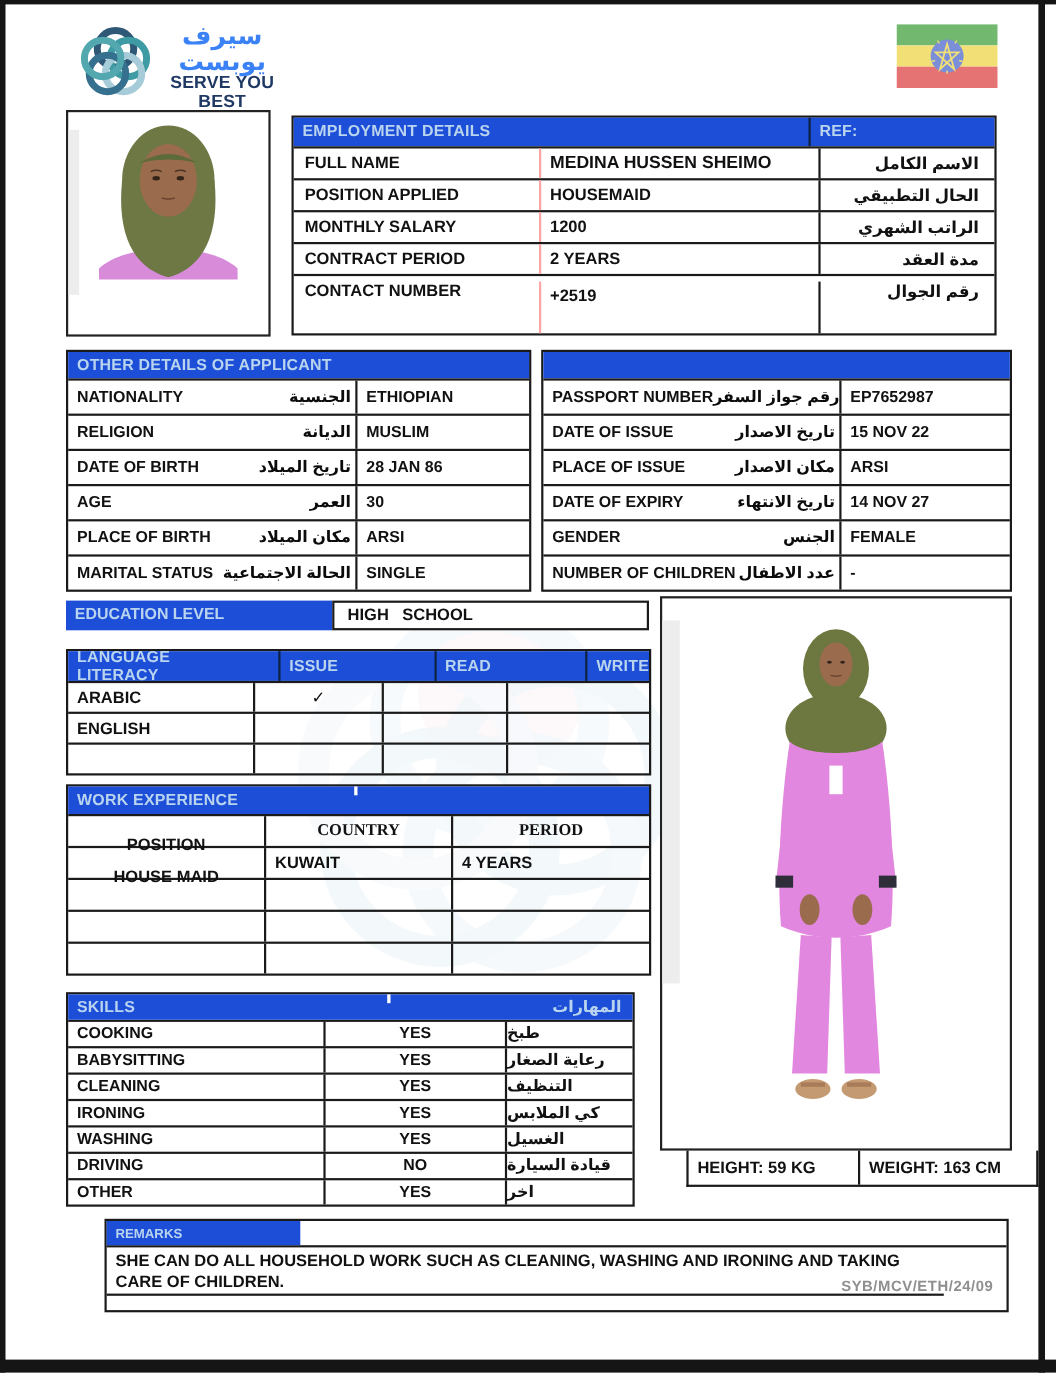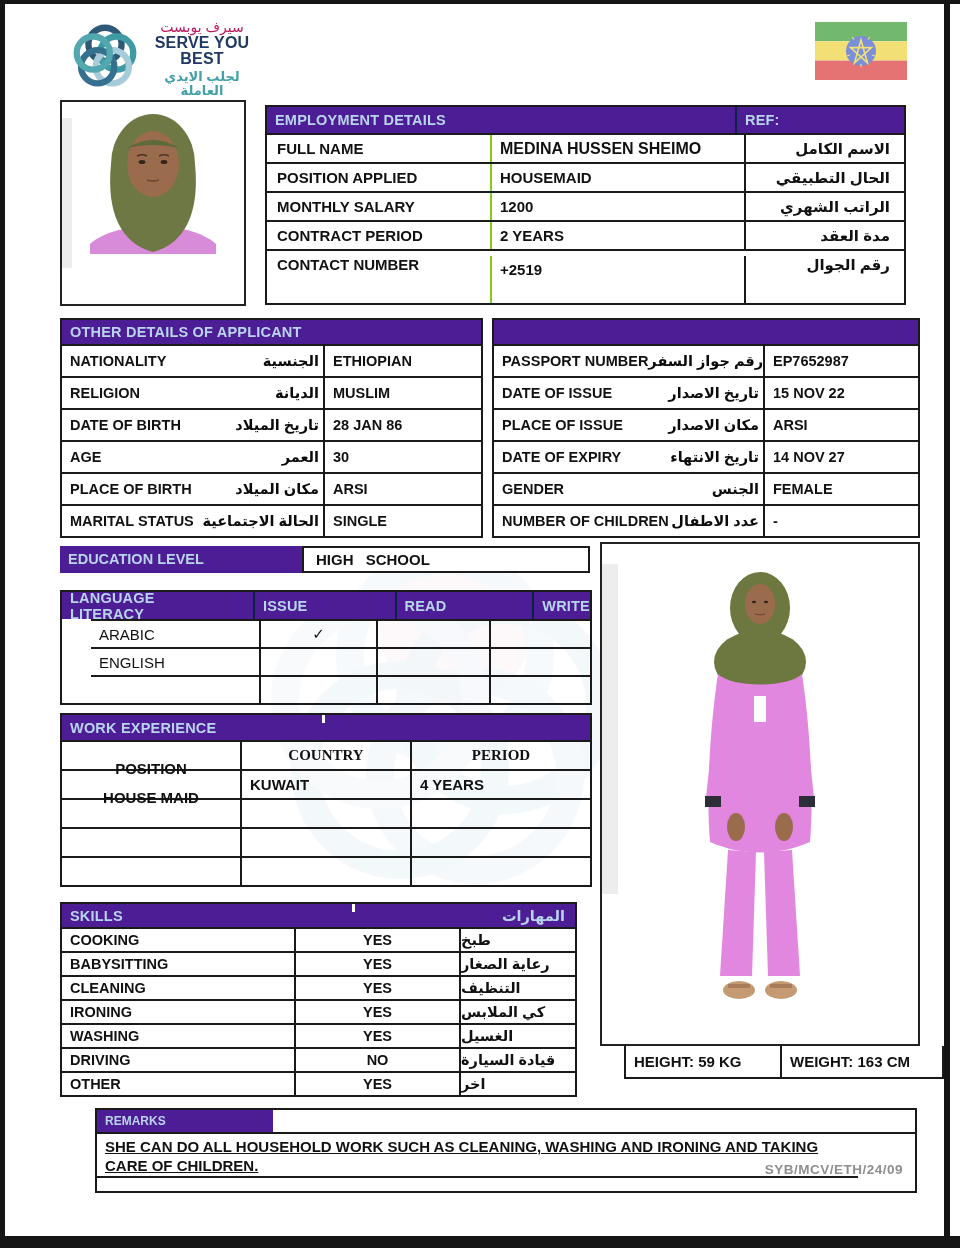--- a/index.html
+++ b/index.html
@@ -4,35 +4,35 @@
 <style>
   html,body{margin:0;padding:0;background:#fff;}
   body{width:960px;height:1248px;overflow:hidden;position:relative;
        font-family:"Liberation Sans","DejaVu Sans",sans-serif;color:#111;}
   .abs{position:absolute;}
   
   .frame{background:#151515;position:absolute;}
   
   #watermark{opacity:.22;pointer-events:none;}
   
-  .navy{background:#4c1d95;color:#b9d4ee;font-weight:700;}
+  .navy{background:#1d4ed8;color:#b9d4ee;font-weight:700;}
   .tbl{position:absolute;border:2px solid #1a1a1a;box-sizing:border-box;background:transparent;}
   .row{display:flex;border-top:2px solid #1a1a1a;box-sizing:border-box;align-items:center;}
   .row:first-child{border-top:none;}
   .hd{display:flex;align-items:center;height:26px;font-size:14.5px;letter-spacing:.2px;}
   .ar{direction:rtl;}
   .pl8{padding-left:8px;} .pr10{padding-right:10px;}
   
   #emp{left:265px;top:105px;width:641px;}
   #emp .hd .t1{flex:1;padding-left:8px;}
   #emp .hd .t2{width:159px;padding-left:8px;border-left:2px solid #0d2142;height:100%;display:flex;align-items:center;}
   #emp .row{height:29px;font-size:15px;font-weight:700;}
   #emp .row.tall{height:54px;align-items:flex-start;padding-top:5px;}
   #emp .cl{width:223px;padding-left:10px;box-sizing:border-box;}
-  #emp .cv{width:256px;padding-left:8px;box-sizing:border-box;border-left:2px solid #84cc16;border-right:2px solid #1a1a1a;align-self:stretch;display:flex;align-items:center;}
+  #emp .cv{width:256px;padding-left:8px;box-sizing:border-box;border-left:2px solid #fca5a5;border-right:2px solid #1a1a1a;align-self:stretch;display:flex;align-items:center;}
   #emp .row.tall .cv{align-items:flex-start;padding-top:5px;}
   #emp .ca{flex:1;text-align:right;padding-right:14px;}
   
   .od{position:absolute;border:2px solid #1a1a1a;box-sizing:border-box;}
   .od .hd{height:24px;}
   .od .row{height:32px;font-size:14.5px;font-weight:700;}
   .od .lc{display:flex;justify-content:space-between;align-items:center;box-sizing:border-box;
           padding:0 4px 0 8px;border-right:2px solid #1a1a1a;align-self:stretch;overflow:hidden;white-space:nowrap;}
   .od .lc .arl{color:#0b0b0b;}
   .od .vc{flex:1;padding-left:8px;}
@@ -43,21 +43,21 @@
   
   #edu-label{left:60px;top:546px;width:242px;height:27px;line-height:27px;padding-left:8px;box-sizing:border-box;font-size:14.5px;}
   #edu-value{left:302px;top:546px;width:288px;height:27px;line-height:23px;border:2px solid #1a1a1a;box-sizing:border-box;
              padding-left:12px;font-weight:700;font-size:15px;background:#fff;word-spacing:8px;}
   
   #lang{left:60px;top:590px;width:532px;}
   #lang .hd{height:27px;gap:28px;}
   #lang .hd div{box-sizing:border-box;padding-left:8px;height:100%;display:flex;align-items:center;}
   #lang .h1{width:168px;} #lang .h2{width:117px;border-left:2px solid #0d2142;}
   #lang .h3{width:113px;border-left:2px solid #0d2142;} #lang .h4{flex:1;border-left:2px solid #0d2142;}
-  #lang .row{height:28px;font-size:15px;font-weight:400;margin-left:29px;}
+  #lang .row{height:28px;font-size:15px;font-weight:700;}
   #lang .c1{width:168px;padding-left:8px;box-sizing:border-box;}
   #lang .c2{width:117px;text-align:center;border-left:2px solid #1a1a1a;align-self:stretch;display:flex;align-items:center;justify-content:center;box-sizing:border-box;}
   #lang .c3{width:113px;border-left:2px solid #1a1a1a;align-self:stretch;box-sizing:border-box;}
   #lang .c4{flex:1;border-left:2px solid #1a1a1a;align-self:stretch;box-sizing:border-box;}
   
   #work{left:60px;top:713px;width:532px;}
   #work .hd{height:25px;position:relative;}
   #work .hd .notch{position:absolute;left:260px;top:0;width:3px;height:8px;background:#fff;}
   #work .row{height:29px;font-size:15px;font-weight:700;}
   #work .w1{width:178px;text-align:left;align-self:stretch;display:flex;align-items:center;justify-content:center;box-sizing:border-box;margin-top:26px;}
@@ -75,25 +75,25 @@
   
   #portrait{left:60px;top:100px;width:186px;height:206px;border:2px solid #222;box-sizing:border-box;background:#fff;}
   #fullbody{left:600px;top:542px;width:320px;height:504px;border:2px solid #222;box-sizing:border-box;background:#fff;}
   #hw{left:624px;top:1046px;width:320px;height:33px;border:2px solid #1a1a1a;border-top:none;box-sizing:border-box;display:flex;font-size:15px;font-weight:700;}
   #hw .h{width:156px;border-right:2px solid #1a1a1a;display:flex;align-items:center;padding-left:8px;box-sizing:border-box;}
   #hw .w{flex:1;display:flex;align-items:center;padding-left:8px;}
   
   #remarks{left:95px;top:1108px;width:822px;height:85px;border:2px solid #1a1a1a;box-sizing:border-box;}
   #remarks .rh{display:flex;height:22px;border-bottom:2px solid #1a1a1a;}
   #remarks .tab{width:176px;height:100%;display:flex;align-items:center;padding-left:8px;box-sizing:border-box;font-size:12px;}
-  #remarks .txt{font-size:15px;font-weight:700;padding:3px 8px 0 8px;line-height:19px;max-width:745px;border-bottom:2px solid #1a1a1a;height:39px;box-sizing:content-box;text-decoration:underline;}
+  #remarks .txt{font-size:15px;font-weight:700;padding:3px 8px 0 8px;line-height:19px;max-width:745px;border-bottom:2px solid #1a1a1a;height:39px;box-sizing:content-box;}
   #remarks .code{position:absolute;right:12px;top:52px;color:#8f8f8f;font-size:13.5px;font-weight:700;letter-spacing:.5px;}
   
   #logo-text{left:142px;top:20px;width:120px;text-align:center;line-height:1.05;}
-  #logo-text .l1{color:#be185d;font-size:14px;font-weight:400;direction:rtl;}
+  #logo-text .l1{color:#3b82f6;font-size:23px;font-weight:700;direction:rtl;}
   #logo-text .l2{color:#1f3864;font-size:16px;font-weight:700;letter-spacing:.2px;}
   #logo-text .l3{color:#44a0a8;font-size:13px;font-weight:700;direction:rtl;margin-top:2px;}
   #logo-text .l4{color:#9ab7c6;font-size:7.5px;font-weight:700;letter-spacing:1px;margin-top:2px;}
 </style>
 </head>
 <body>
 
 <div style="position:relative;width:960px;height:1248px;">
 
   <svg id="watermark" class="abs" style="left:205px;top:470px;" width="480" height="480" viewBox="0 0 480 480">

